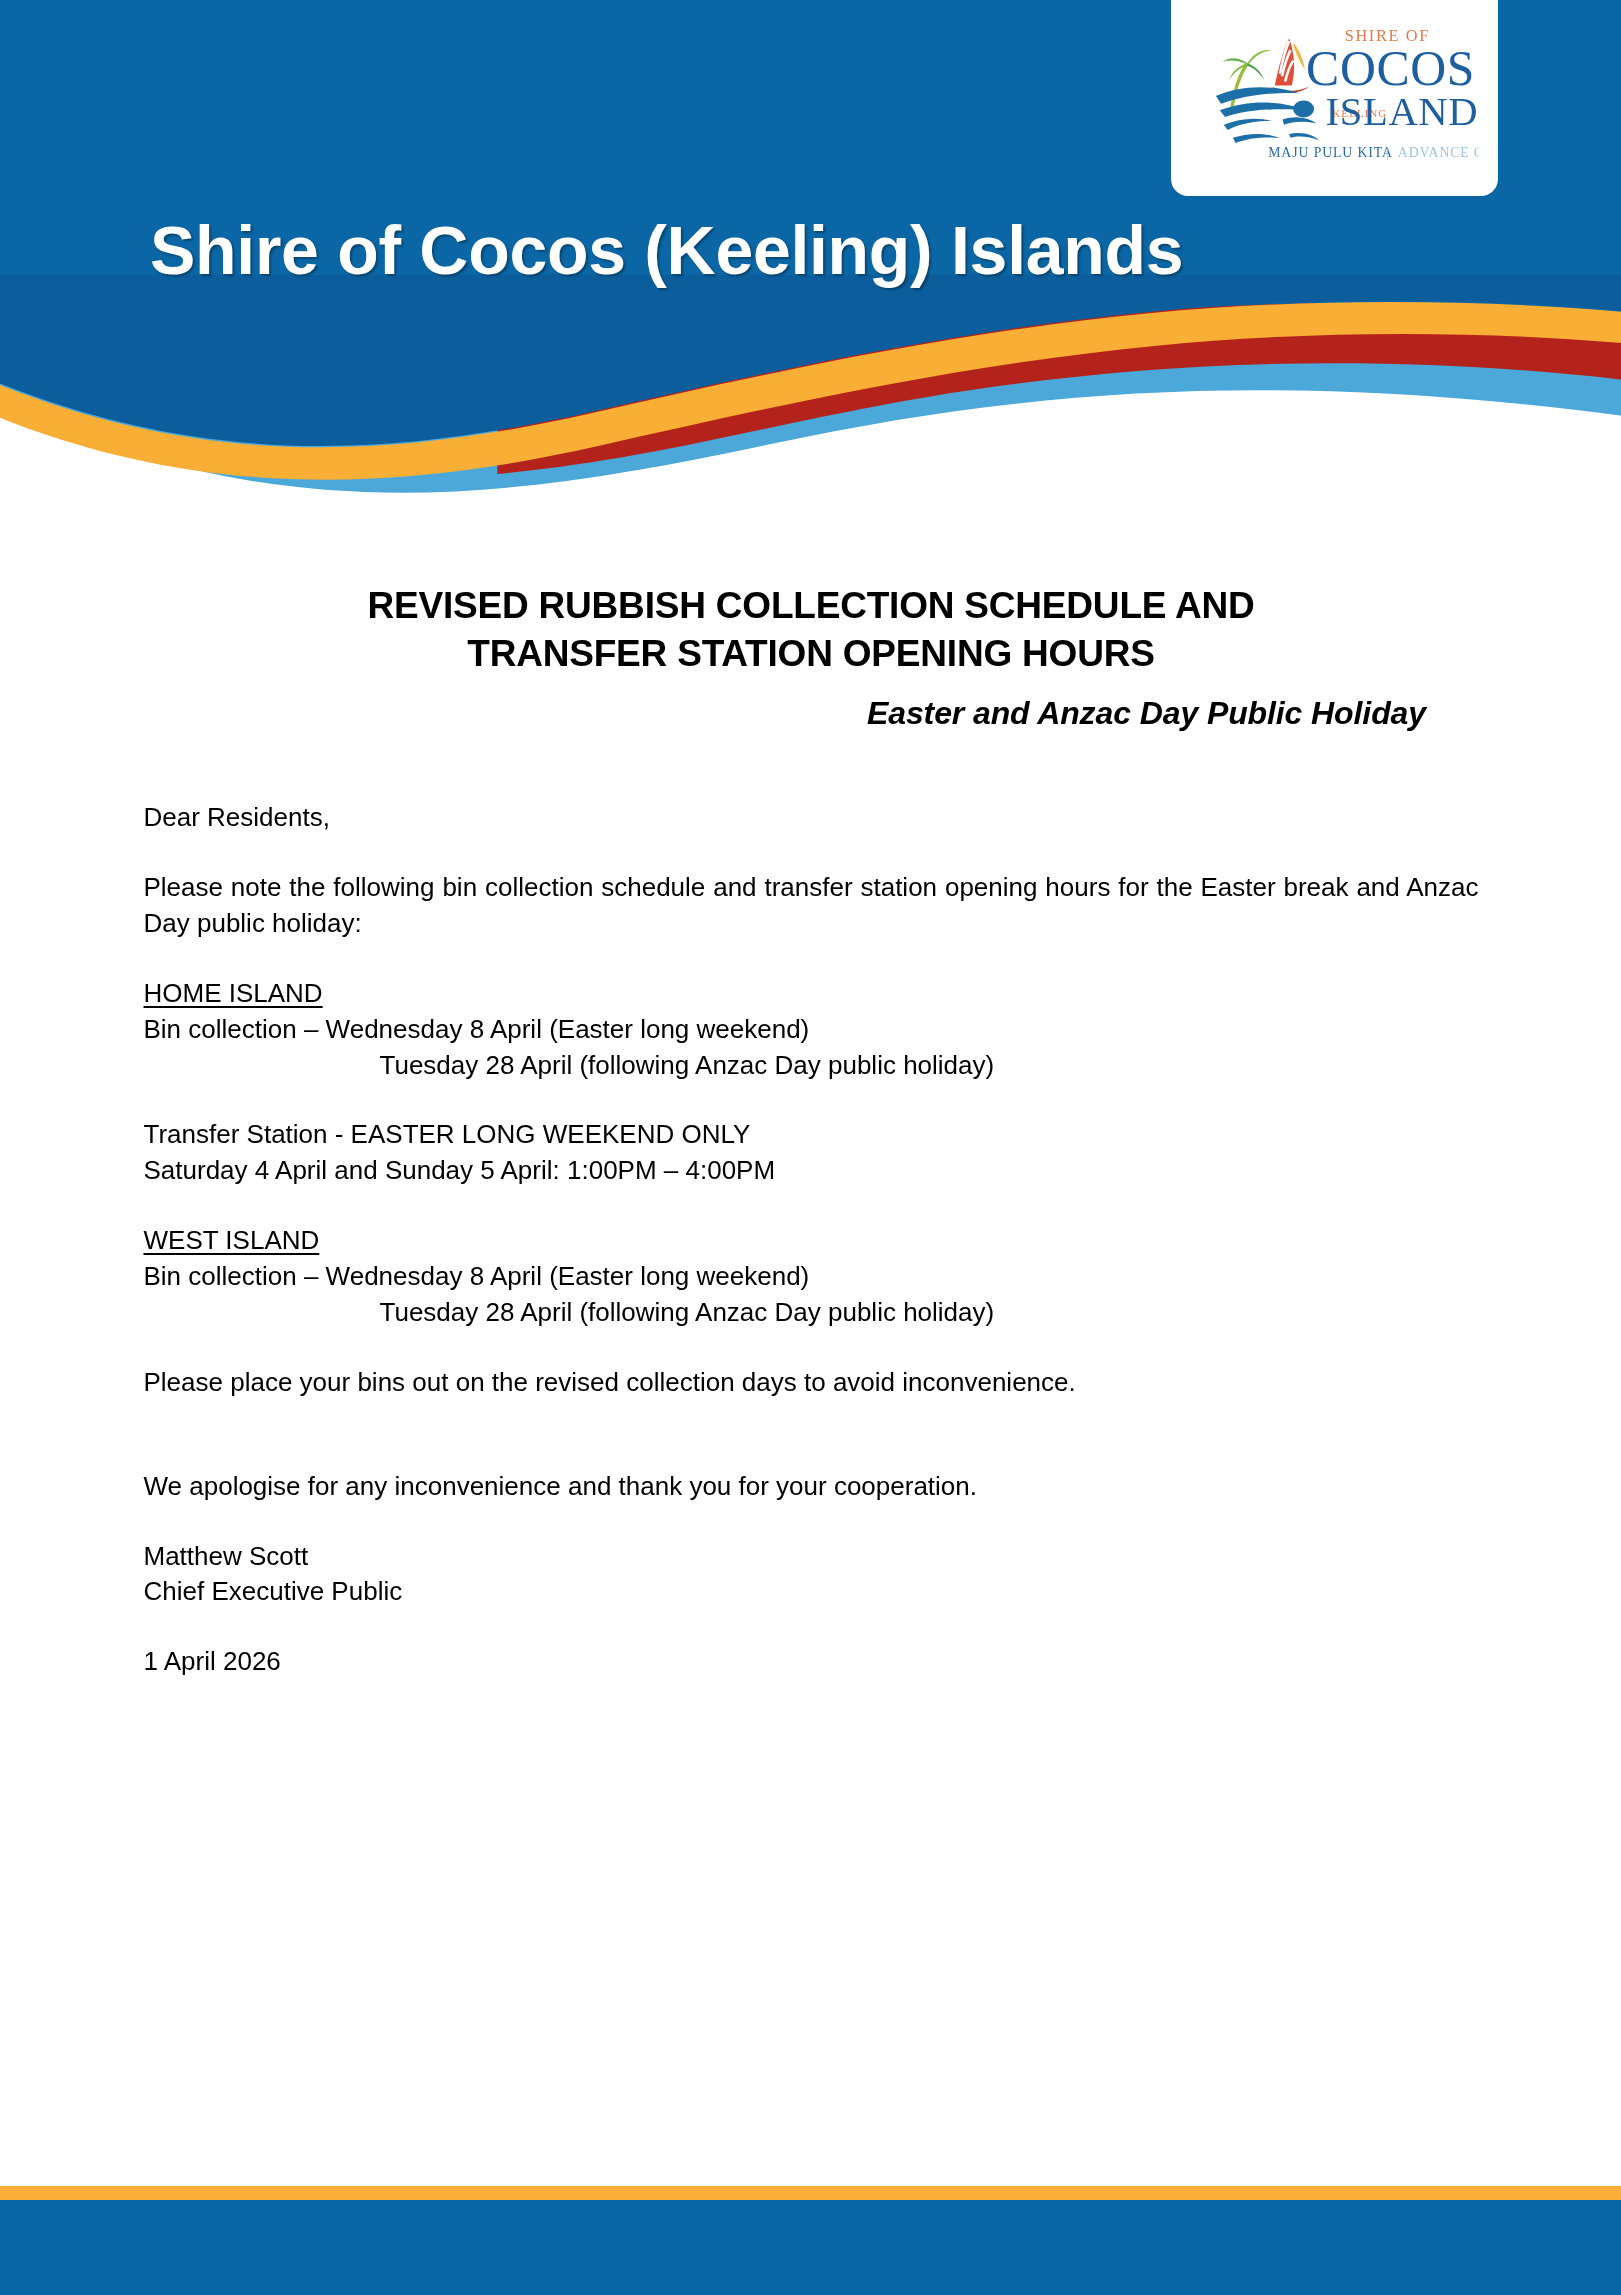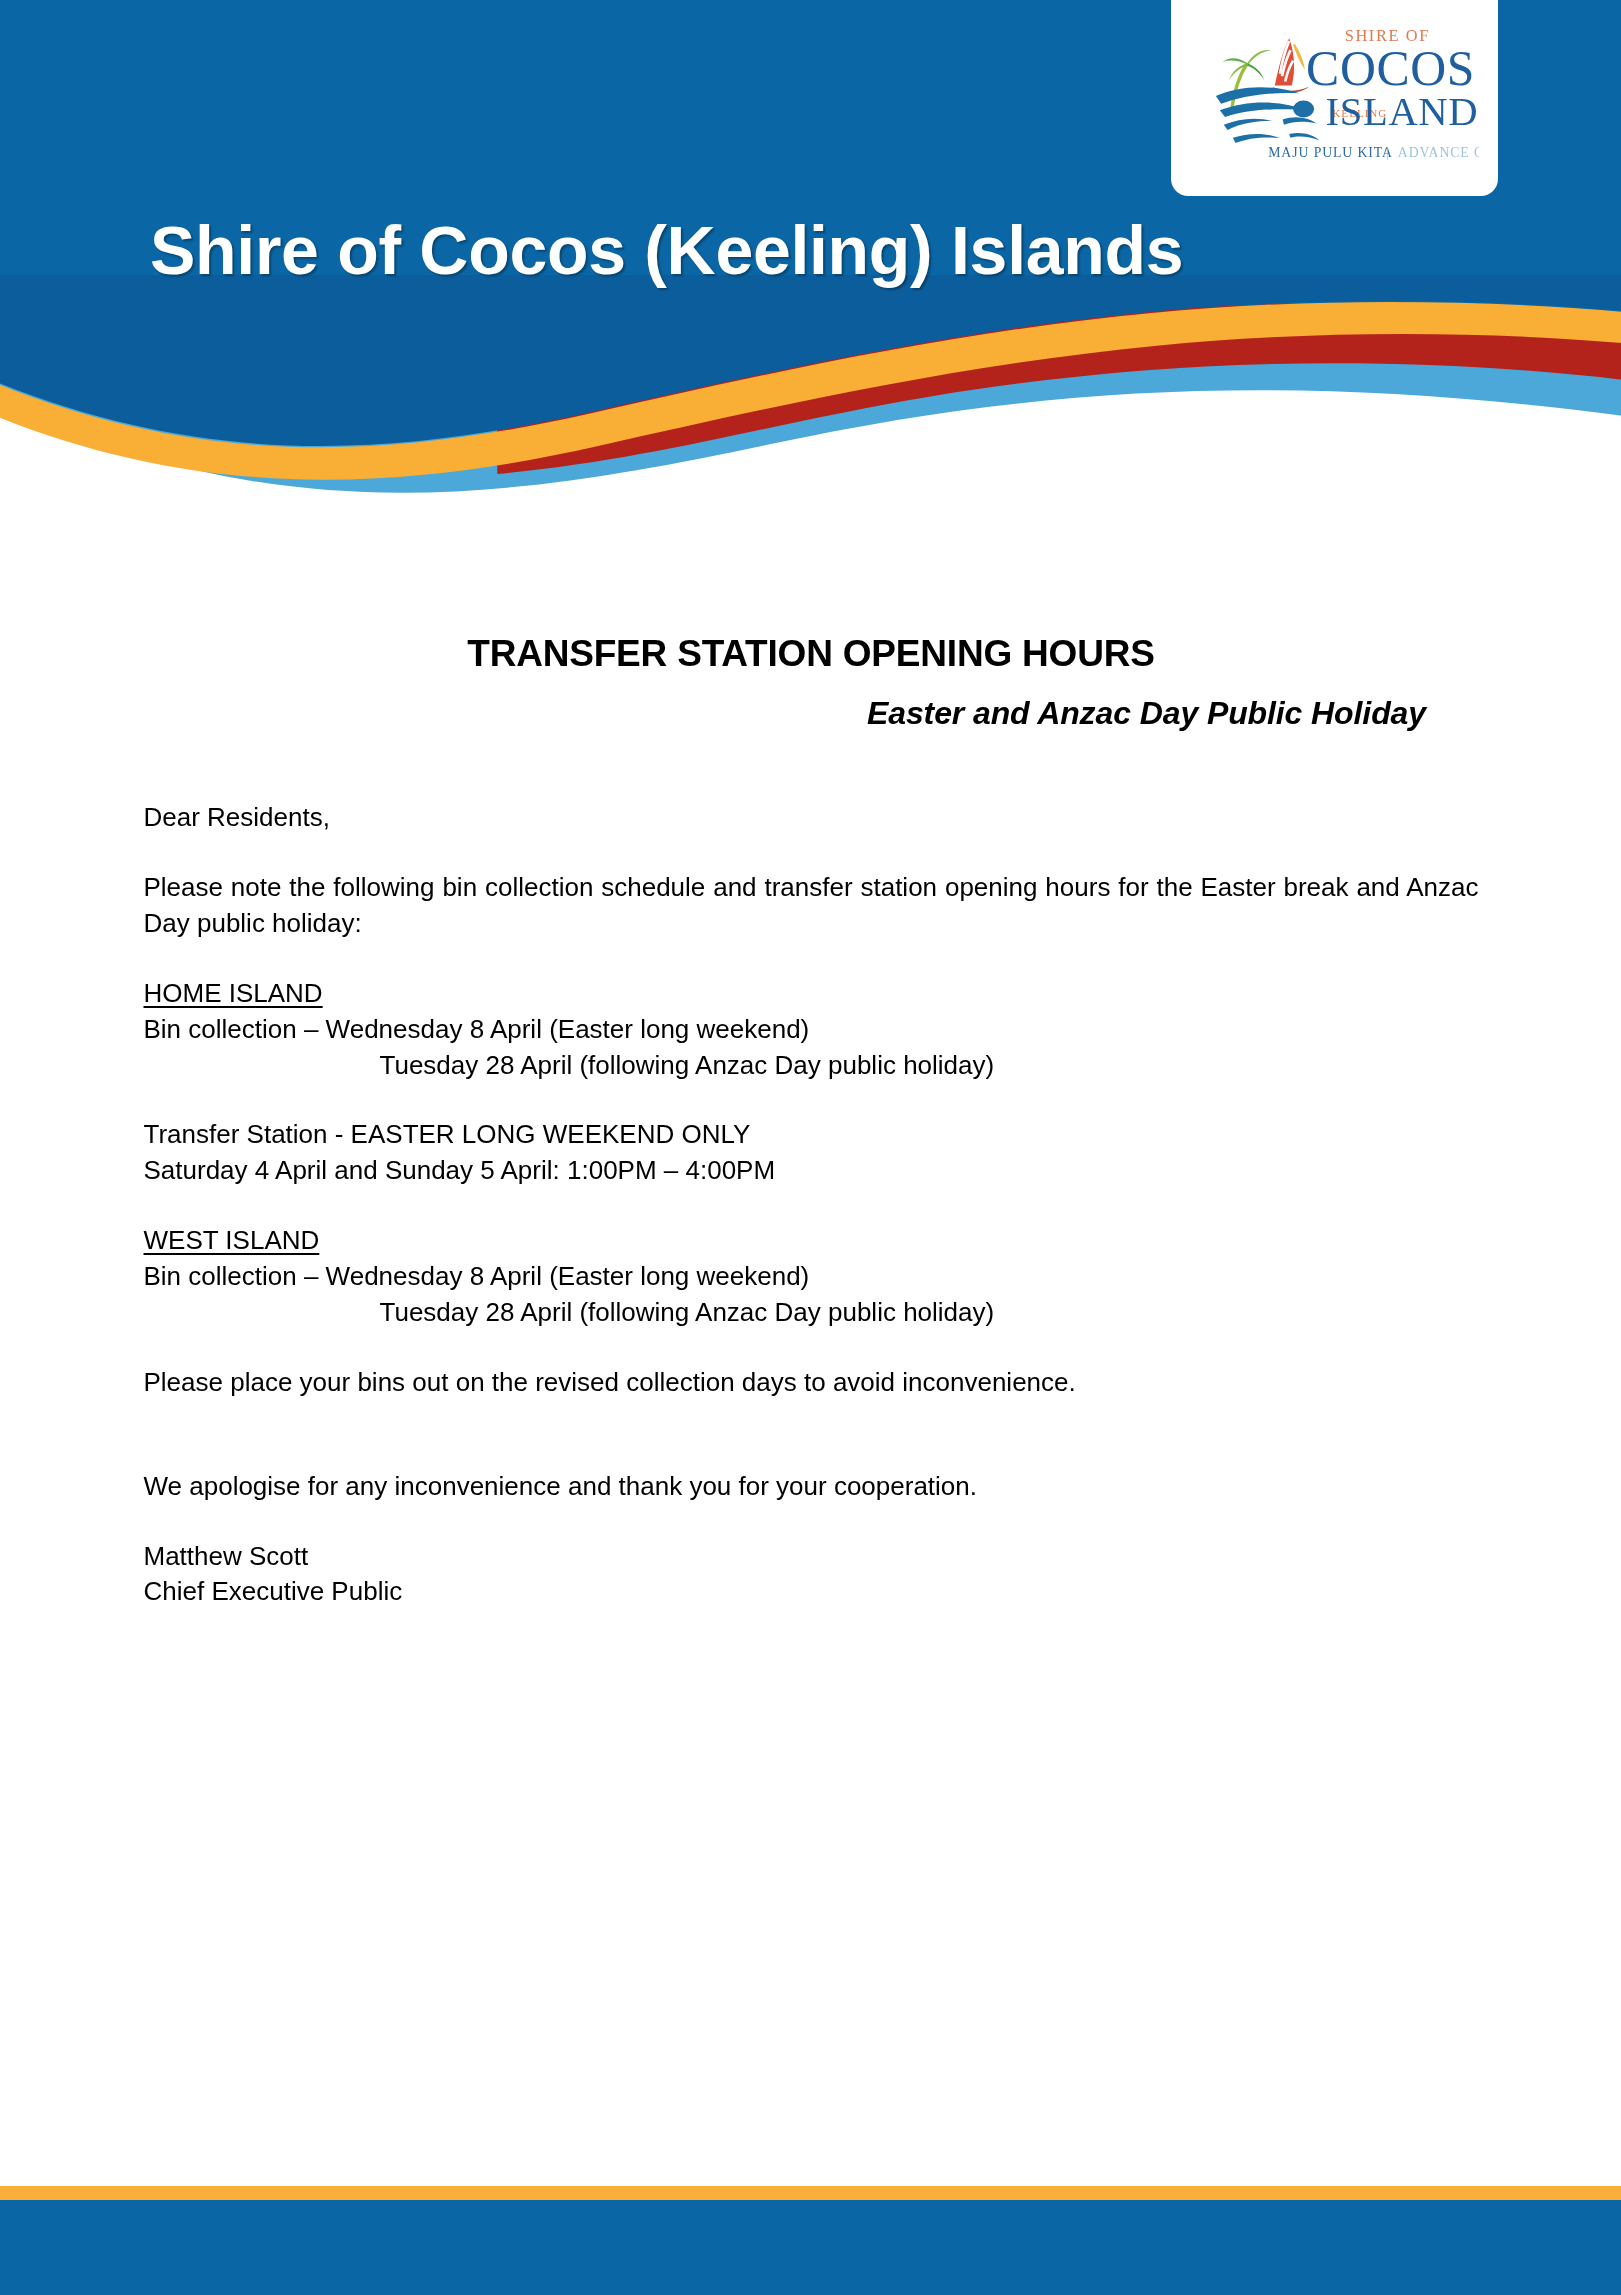--- a/index.html
+++ b/index.html
@@ -194,21 +194,21 @@
       <text x="316" y="222" font-family="'Liberation Serif', serif" font-size="21" letter-spacing="1.4" fill="#9CC4DE">ADVANCE OUR ISLANDS</text>
     </svg>
   </div>
 </div>
 
 <div id="header-title">Shire of Cocos (Keeling) Islands</div>
 
 <div id="content">
 
   <div id="doc-heading">
-    <br>
+    <span>REVISED RUBBISH COLLECTION SCHEDULE AND</span><br>
     <span>TRANSFER STATION OPENING HOURS</span>
   </div>
 
   <div id="doc-subheading">Easter and Anzac Day Public Holiday</div>
 
   <div id="letter">
 
     <div class="blank" style="height:52px"></div>
 
     <p class="para">Dear Residents,</p>
@@ -245,19 +245,20 @@
 
     <p class="para">We apologise for any inconvenience and thank you for your cooperation.</p>
 
     <div class="blank"></div>
 
     <p class="para">Matthew Scott</p>
     <p class="para">Chief Executive Public</p>
 
     <div class="blank"></div>
 
+    <p class="para">1 April 2026</p>
 
   </div>
 </div>
 
 <div id="footer-orange"></div>
 <div id="footer-blue"></div>
 
 
 </body></html>

